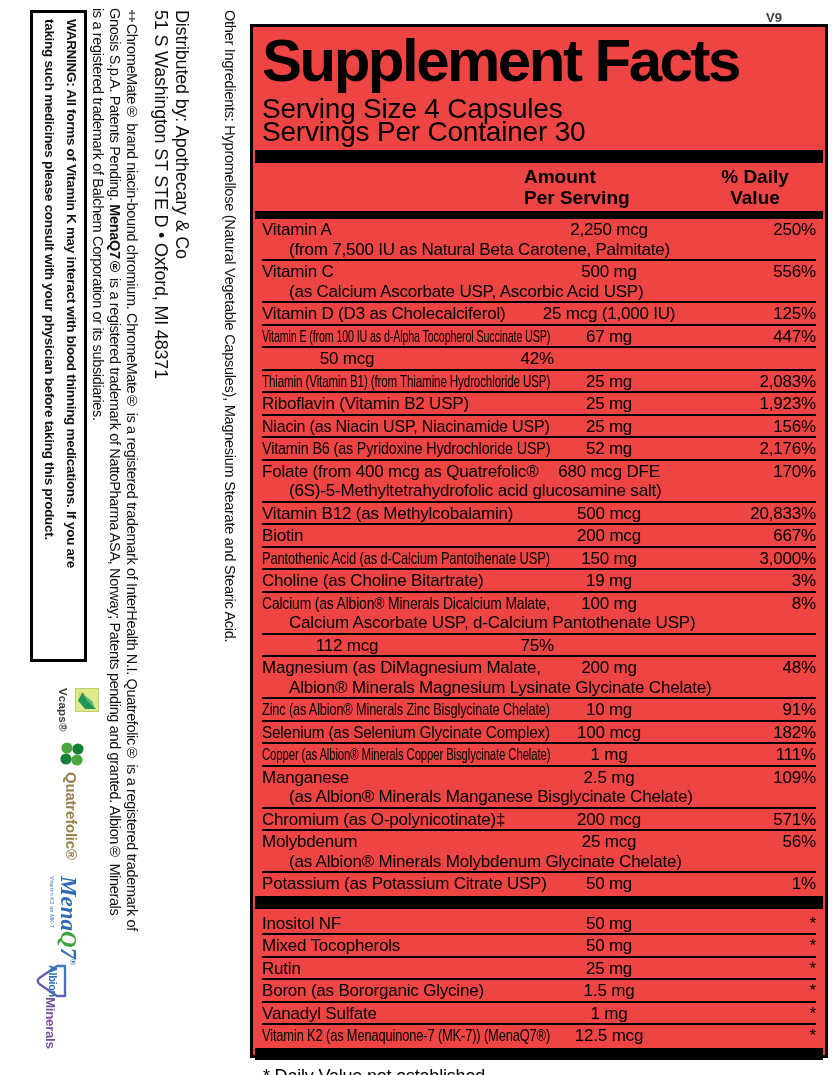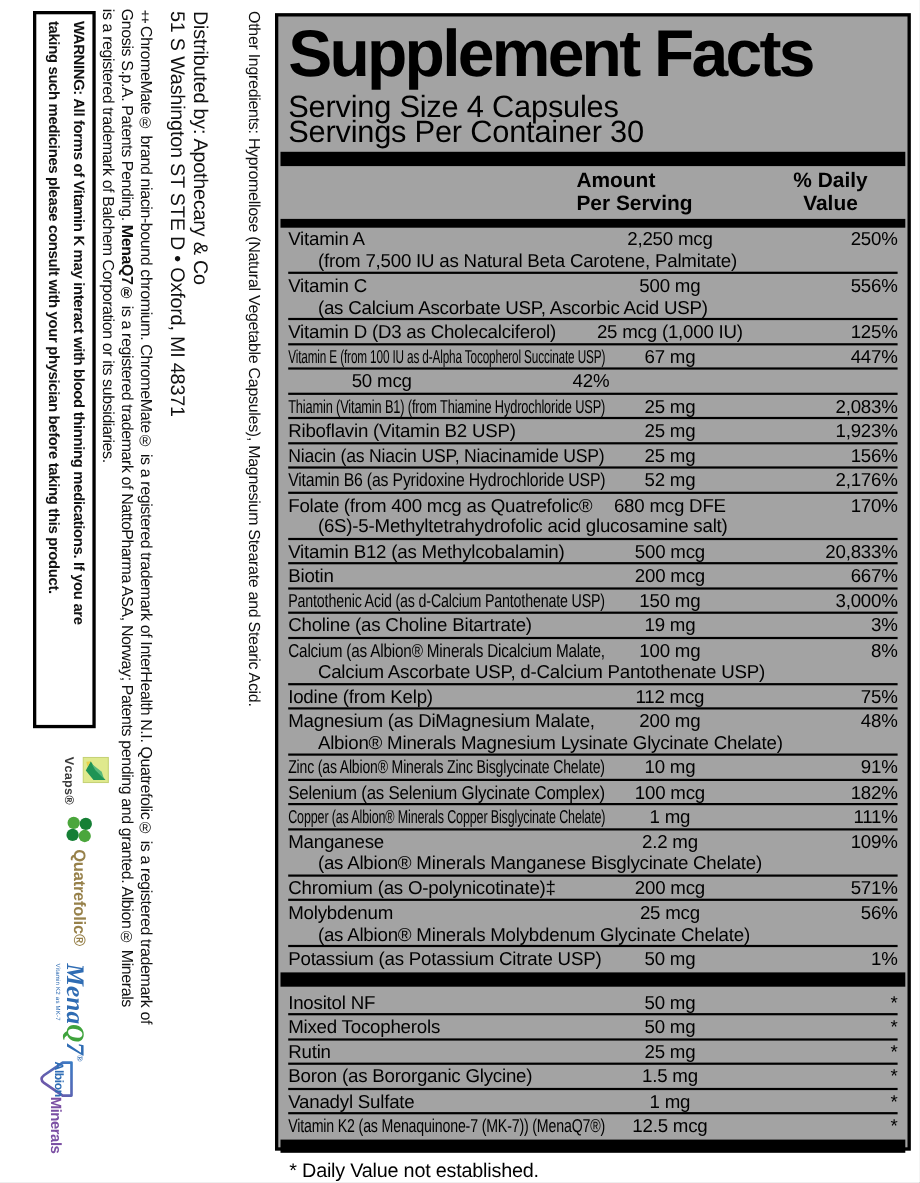--- a/index.html
+++ b/index.html
@@ -28,22 +28,22 @@
   .menaq7-reg{font-size:8px;vertical-align:super;}
   .menaq7-tagline{font-size:5.5px;color:#2f6cb3;letter-spacing:0.2px;margin-top:1px;}
   .logo-albion{left:68px;top:962px;width:110px;display:flex;align-items:center;}
   .albion-shield{position:relative;width:38px;height:34px;flex:none;}
   .albion-shield svg{position:absolute;left:0;top:0;}
   .albion-word{position:absolute;left:0;top:9px;width:38px;text-align:center;font-size:11px;font-weight:bold;color:#2f6db5;letter-spacing:-0.4px;}
   .minerals-word{font-size:13.5px;font-weight:bold;color:#7b4fa3;letter-spacing:-0.4px;margin-left:-3px;}
 
   
   .version-tag{position:absolute;left:766px;top:10px;font-size:13px;font-weight:bold;color:#404040;}
-  .panel{position:absolute;left:250px;top:12px;width:578px;height:1034px;border:3px solid #000;
-    box-sizing:border-box;padding:3px 9px 0;background:#a3a3a3;}
+  .panel{position:absolute;left:250px;top:24px;width:578px;height:1034px;border:3px solid #000;
+    box-sizing:border-box;padding:3px 9px 0;background:#ef4444;}
   .sf-title{font-size:60px;font-weight:bold;letter-spacing:-2.5px;line-height:62px;white-space:nowrap;}
   .serving-line{font-size:28px;line-height:23px;letter-spacing:-0.2px;}
   .serving-block{margin-top:5px;}
   .bar{background:#000;margin:0 -7px;}
   .bar-1{height:13px;margin-top:7px;}
   .bar-2{height:8px;}
   .bar-3{height:13px;margin-top:2px;}
   .bar-4{height:12px;margin-top:2px;}
   .col-header{display:flex;font-weight:bold;font-size:19px;line-height:21px;padding:3px 0 3px;}
   .col-spacer{flex:1;}
@@ -259,24 +259,20 @@
   </div>
         <div class="row">
     <div class="r-label">
       <div class="r-name"><span style="transform: scaleX(0.818);">Calcium (as Albion® Minerals Dicalcium Malate,</span></div>
       <div class="r-sub"><span>Calcium Ascorbate USP, d-Calcium Pantothenate USP)</span></div>
     </div>
     <div class="r-amount">100 mg</div>
     <div class="r-dv">8%</div>
   </div>
         <div class="row">
-    <div class="r-label">
-      <div class="r-name"><span>Iodine (from Kelp)</span></div>
-
-    </div>
     <div class="r-amount">112 mcg</div>
     <div class="r-dv">75%</div>
   </div>
         <div class="row">
     <div class="r-label">
       <div class="r-name"><span>Magnesium (as DiMagnesium Malate,</span></div>
       <div class="r-sub"><span>Albion® Minerals Magnesium Lysinate Glycinate Chelate)</span></div>
     </div>
     <div class="r-amount">200 mg</div>
     <div class="r-dv">48%</div>
@@ -303,21 +299,21 @@
 
     </div>
     <div class="r-amount">1 mg</div>
     <div class="r-dv">111%</div>
   </div>
         <div class="row">
     <div class="r-label">
       <div class="r-name"><span>Manganese</span></div>
       <div class="r-sub"><span>(as Albion® Minerals Manganese Bisglycinate Chelate)</span></div>
     </div>
-    <div class="r-amount">2.2 mg</div>
+    <div class="r-amount">2.5 mg</div>
     <div class="r-dv">109%</div>
   </div>
         <div class="row">
     <div class="r-label">
       <div class="r-name"><span>Chromium (as O-polynicotinate)‡</span></div>
 
     </div>
     <div class="r-amount">200 mcg</div>
     <div class="r-dv">571%</div>
   </div>

